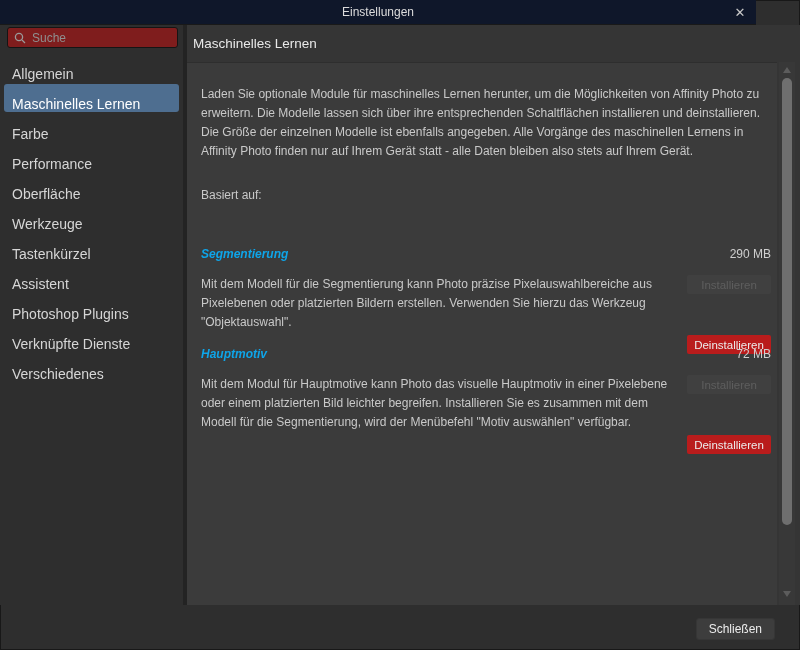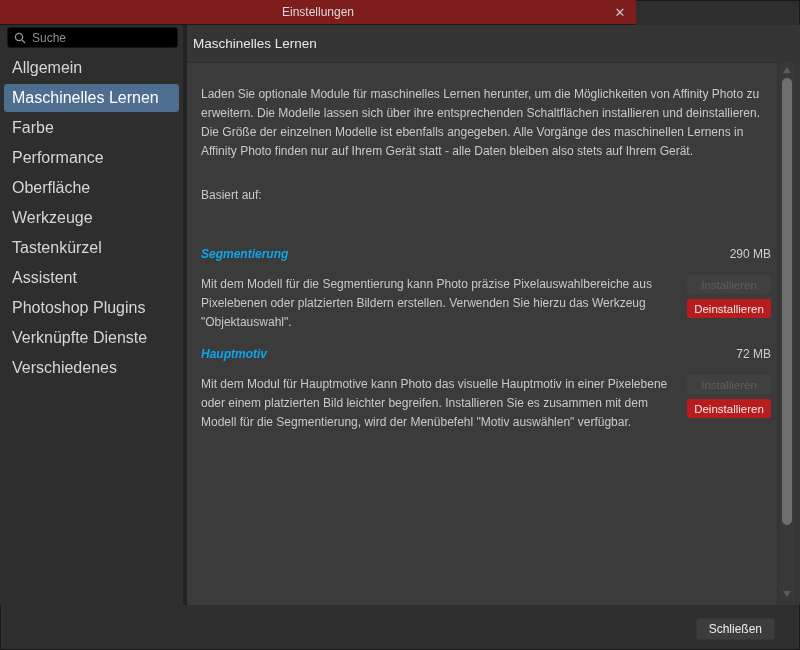--- a/index.html
+++ b/index.html
@@ -7,50 +7,50 @@
   body {
     position: relative;
     background: #2e2e2e;
     font-family: "Liberation Sans", sans-serif;
     color: #c9c9c9;
     overflow: hidden;
     box-shadow: inset 0 0 0 1px #181818;
   }
   
   .titlebar {
-    position: absolute; left: 0; top: 0; width: 636px; height: 25px;
-    background: #7f1d1d;
+    position: absolute; left: 0; top: 0; width: 756px; height: 25px;
+    background: #0f172a;
     display: flex; align-items: center; justify-content: center;
     border-bottom: 1px solid #191919;
   }
   .titlebar .title { font-size: 12px; color: #dcdcdc; }
   .close-btn {
     position: absolute; right: 7px; top: 3px; width: 18px; height: 18px;
     display: flex; align-items: center; justify-content: center;
     color: #c8c8c8; font-size: 13px; cursor: pointer;
   }
   
   .sidebar { position: absolute; left: 0; top: 25px; width: 183px; height: 580px; background: #2e2e2e; }
   .search-wrap {
     position: absolute; left: 7px; top: 2px; width: 171px; height: 21px;
-    background: #000000; border: 1px solid #151515; border-radius: 3px;
+    background: #7f1d1d; border: 1px solid #151515; border-radius: 3px;
     display: flex; align-items: center; padding: 0 6px;
   }
   .search-wrap svg { flex: 0 0 auto; margin-right: 6px; }
   .search-wrap input {
     background: transparent; border: none; outline: none;
     color: #cfcfcf; font-size: 12px; width: 100%;
     font-family: "Liberation Sans", sans-serif;
   }
   .search-wrap input::placeholder { color: #8f8f8f; }
   .nav { position: absolute; left: 4px; top: 29px; width: 175px; }
   .nav-item {
     height: 28px; margin-bottom: 2px; border-radius: 3px;
-    display: flex; align-items: center; padding-left: 8px;
-    font-size: 16px; color: #d6d6d6; cursor: pointer;
+    display: flex; align-items: flex-end; padding-left: 8px;
+    font-size: 14px; color: #d6d6d6; cursor: pointer;
   }
   .nav-item.selected { background: #4e6e90; color: #ffffff; }
   
   .divider { position: absolute; left: 183px; top: 25px; width: 4px; height: 580px; background: #232323; }
   
   .main { position: absolute; left: 187px; top: 25px; width: 613px; height: 580px; background: #353535; }
   .page-heading {
     position: absolute; left: 6px; top: 11px;
     font-size: 13.5px; color: #e8e8e8;
   }
@@ -71,21 +71,21 @@
   }
   .chevron {
     width: 6px; height: 6px; margin-left: 8px; margin-top: -4px;
     border-right: 1.5px solid #aeaeae; border-bottom: 1.5px solid #aeaeae;
     transform: rotate(45deg);
   }
   .section-title-row { position: absolute; left: 14px; right: 6px; display: flex; justify-content: space-between; }
   .section-title { font-size: 12px; font-weight: bold; color: #0ea5e9; font-style: italic; }
   .section-size { font-size: 12px; color: #cfcfcf; }
   .section-desc { position: absolute; left: 14px; width: 482px; font-size: 12px; line-height: 19px; color: #c9c9c9; }
-  .btn-col { position: absolute; right: 6px; width: 84px; display: flex; flex-direction: column; }
+  .btn-col { position: absolute; right: 6px; width: 84px; display: flex; flex-direction: column; gap: 36px; }
   .mini-btn {
     height: 19px; margin-bottom: 5px; border-radius: 2px; border: none;
     font-size: 11.5px; font-family: "Liberation Sans", sans-serif;
     display: flex; align-items: center; justify-content: center;
   }
   .mini-btn.disabled { background: #404040; color: #5e5e5e; }
   .mini-btn.enabled { background: #b91c1c; color: #ececec; cursor: pointer; }
   .row1 { top: 184px; }  .desc1 { top: 212px; }  .btns1 { top: 212px; }
   .row2 { top: 284px; align-items: flex-end; }  .desc2 { top: 312px; }  .btns2 { top: 312px; }
   

